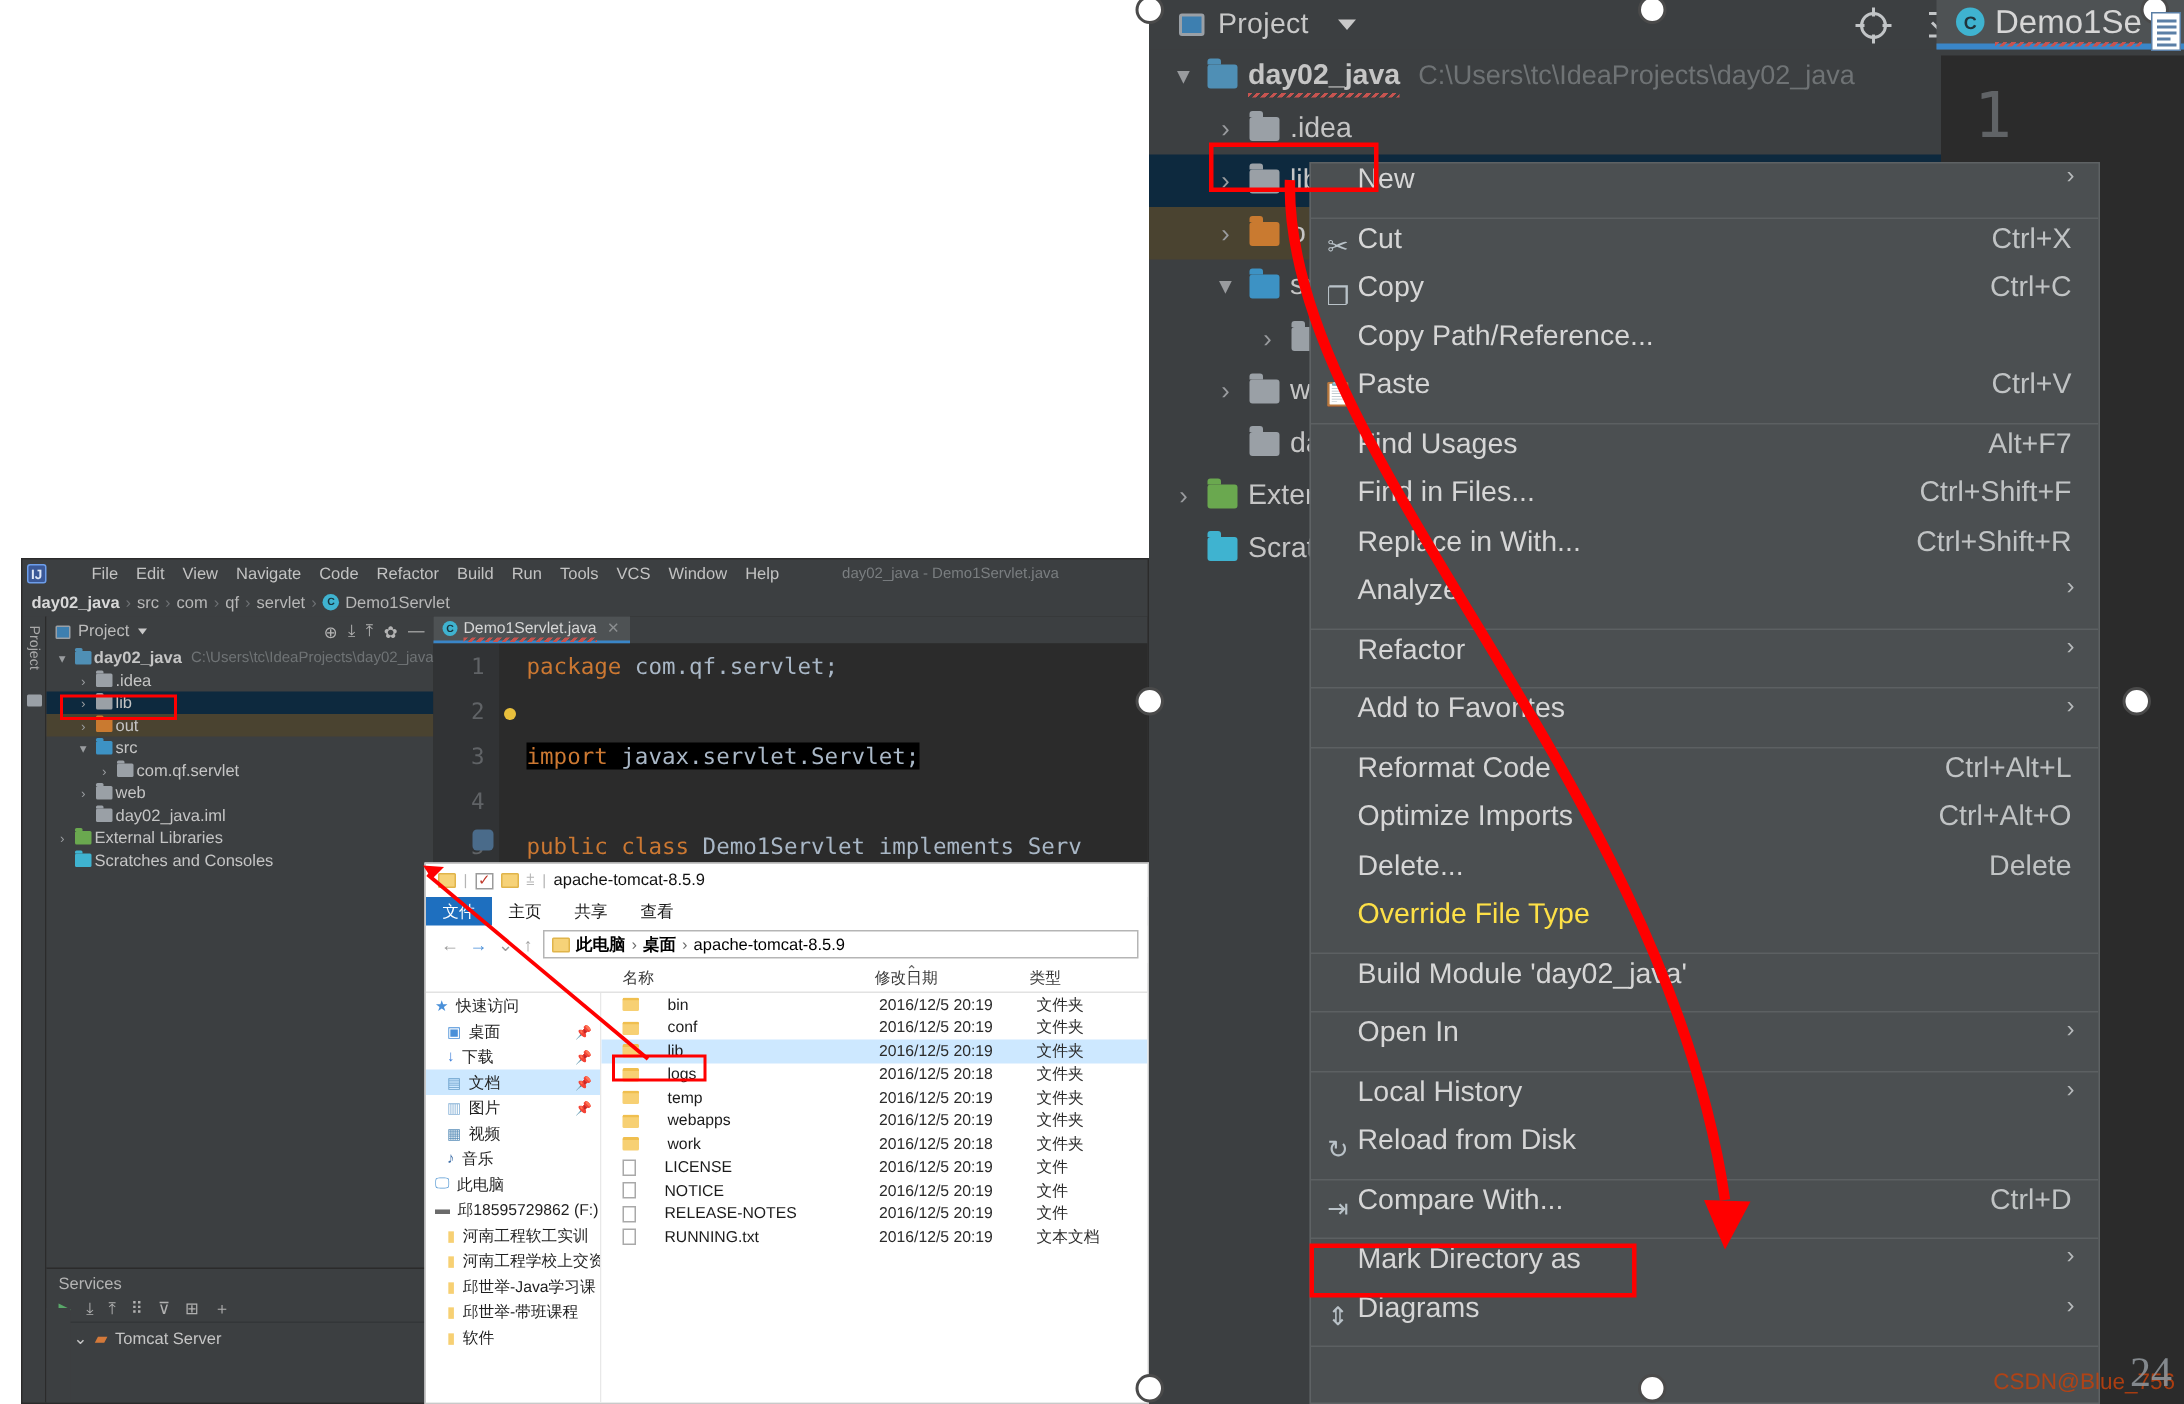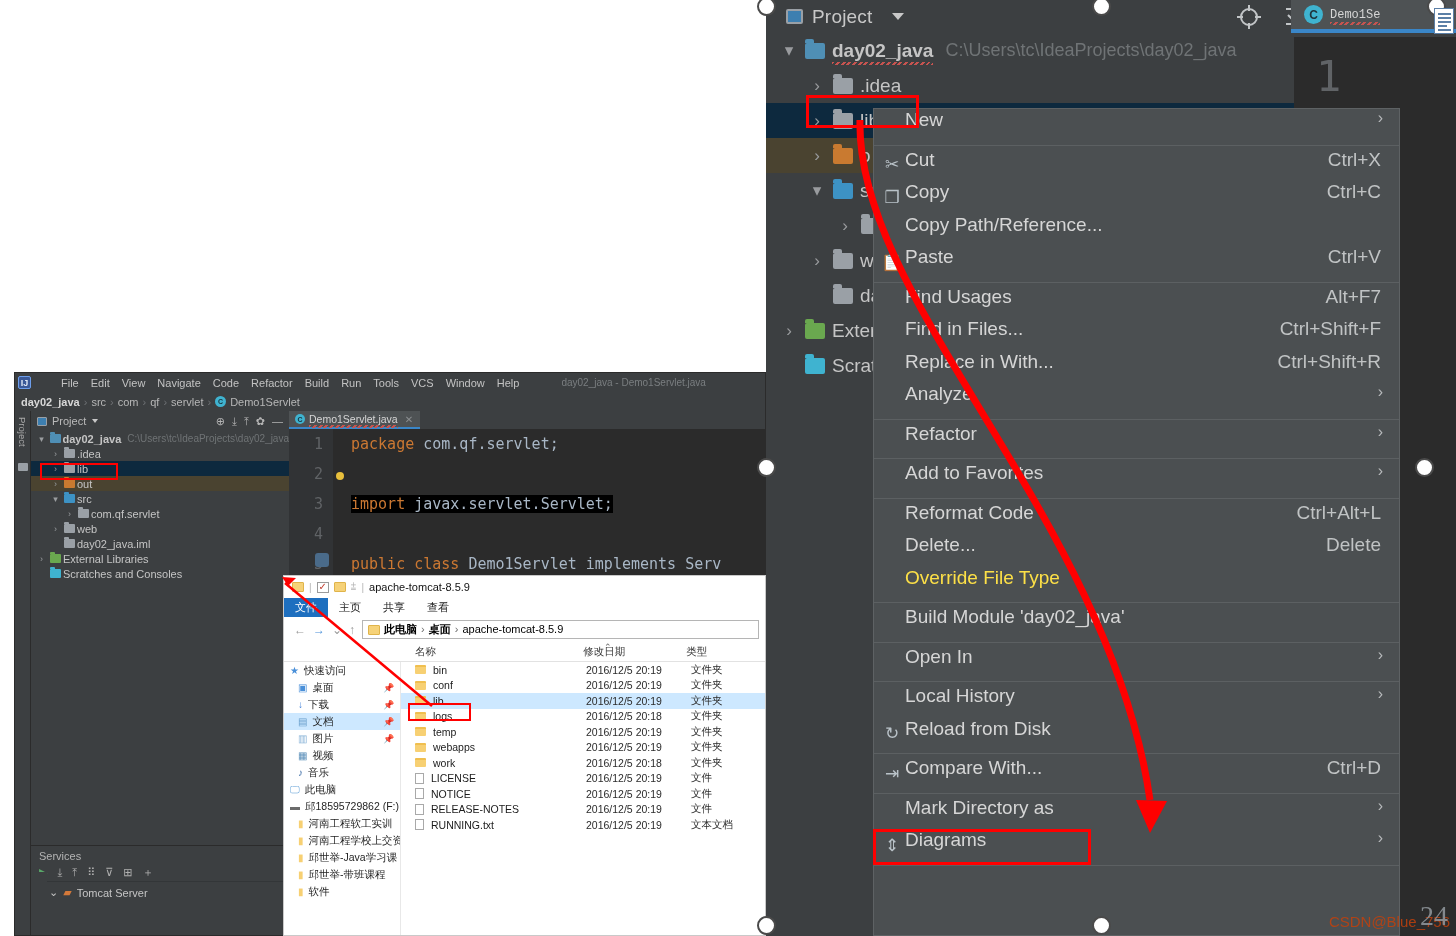--- a/index.html
+++ b/index.html
@@ -30,21 +30,21 @@
   .zp-tools{ margin-left:auto; display:flex; align-items:center; gap:0; padding-right:0;}
   .zp-ico{ width:44px; height:33px; display:flex;align-items:center;justify-content:center; }
   .zp-sep{ width:1px;height:20px;background:#5a5d5f;margin:0 4px;}
 
   #zp-tab{
     position:absolute; right:0; top:0; width:165px; height:33px;
     background:#4e5254; display:flex; align-items:center; gap:7px; padding-left:13px;
     border-bottom:4px solid #3a86c8;
   }
   #zp-tab .cicon{width:19px;height:19px;border-radius:50%;background:#3fb3d0;display:flex;align-items:center;justify-content:center;color:#20343c;font-size:12px;font-weight:bold;}
-  #zp-tab .tname{font-size:12px;color:#d6d6d6;white-space:nowrap;position:relative;font-family:Liberation Mono, monospace;}
+  #zp-tab .tname{font-size:22px;color:#d6d6d6;white-space:nowrap;position:relative;}
   #zp-tab .tname::after{content:"";position:absolute;left:0;right:0;bottom:-3px;height:3px;
      background:repeating-linear-gradient(135deg,#c75450 0 2px,transparent 2px 4px);}
 
   #zp-gutter{
     position:absolute; left:528px; top:37px; width:162px; height:899px; background:#2b2b2b;
   }
   #zp-gutter .lnum{position:absolute;left:22px;top:15px;font-size:42px;color:#606366;font-family:"DejaVu Sans Mono",monospace;}
   #zp-gutterline{position:absolute;left:517px;top:37px;width:4px;height:899px;background:#313335;}
 
   #zp-tree{ position:absolute; left:0; top:33px; width:528px; height:903px; background:#3c3f41; }
@@ -151,21 +151,21 @@
   .navi.blue{ color:#4a90d9; }
   #fe-addrbox{ flex:1; height:19px; border:1px solid #b5b5b5; background:#fff; display:flex; align-items:center; gap:4px; padding-left:5px; font-size:11px; margin-right:6px;}
   #fe-cols{ height:20px; display:flex; align-items:center; border-bottom:1px solid #e2e2e2; font-size:10.5px; color:#3a3a3a;}
   #fe-nav{ position:absolute; left:0; top:86px; width:117px; bottom:0; background:#fff; border-right:1px solid #e8e8e8; overflow:hidden;}
   .nv{ height:17px; display:flex; align-items:center; gap:5px; padding-left:13px; font-size:10.5px; color:#1f1f1f; white-space:nowrap;}
   .nv.sel{ background:#cde8ff; }
   .nv .pin{ margin-left:auto; padding-right:5px; color:#9a9a9a; font-size:9px;}
   #fe-list{ position:absolute; left:117px; top:86px; right:0; bottom:0; background:#fff; }
   .fr{ height:15.5px; display:flex; align-items:center; font-size:10.5px; color:#1b1b1b; }
   .fr.sel{ background:#cde8ff; }
-  .fr .nm{ width:185px; display:flex; align-items:center; gap:7px; padding-left:14px;}
+  .fr .nm{ width:185px; display:flex; align-items:center; gap:19px; padding-left:14px;}
   .fr .dt{ width:105px; color:#2b2b2b;}
   .fr .ty{ color:#2b2b2b;}
   .yfold{width:11px;height:9px;background:#f7d073;border-top:2px solid #f0bf4f;border-radius:1px;}
   .wfile{width:9px;height:11px;background:#fff;border:1px solid #a9a9a9;}
 
   
   .redbox{ position:absolute; border:3px solid #ff0000; pointer-events:none; }
   .redbox.thin{ border-width:2px; }
   #arrow-svg{ position:absolute; left:0; top:0; width:1456px; height:936px; pointer-events:none; }
   .handle{ position:absolute; width:19px;height:19px;border-radius:50%;background:#ffffff;border:2px solid #4a4a4a; }
@@ -366,20 +366,24 @@
     <div class="mrow">
       <span class="mlab">Add to Favorites</span>
       <span class="marrow">›</span>
     </div>
     <div class="msep"></div>
     <div class="mrow">
       <span class="mlab">Reformat Code</span>
       <span class="macc">Ctrl+Alt+L</span>
     </div>
     <div class="mrow">
+      <span class="mlab">Optimize Imports</span>
+      <span class="macc">Ctrl+Alt+O</span>
+    </div>
+    <div class="mrow">
       <span class="mlab">Delete...</span>
       <span class="macc">Delete</span>
     </div>
     <div class="mrow disabled">
       <span class="mlab">Override File Type</span>
     </div>
     <div class="msep"></div>
     <div class="mrow">
       <span class="mlab">Build Module 'day02_java'</span>
     </div>

